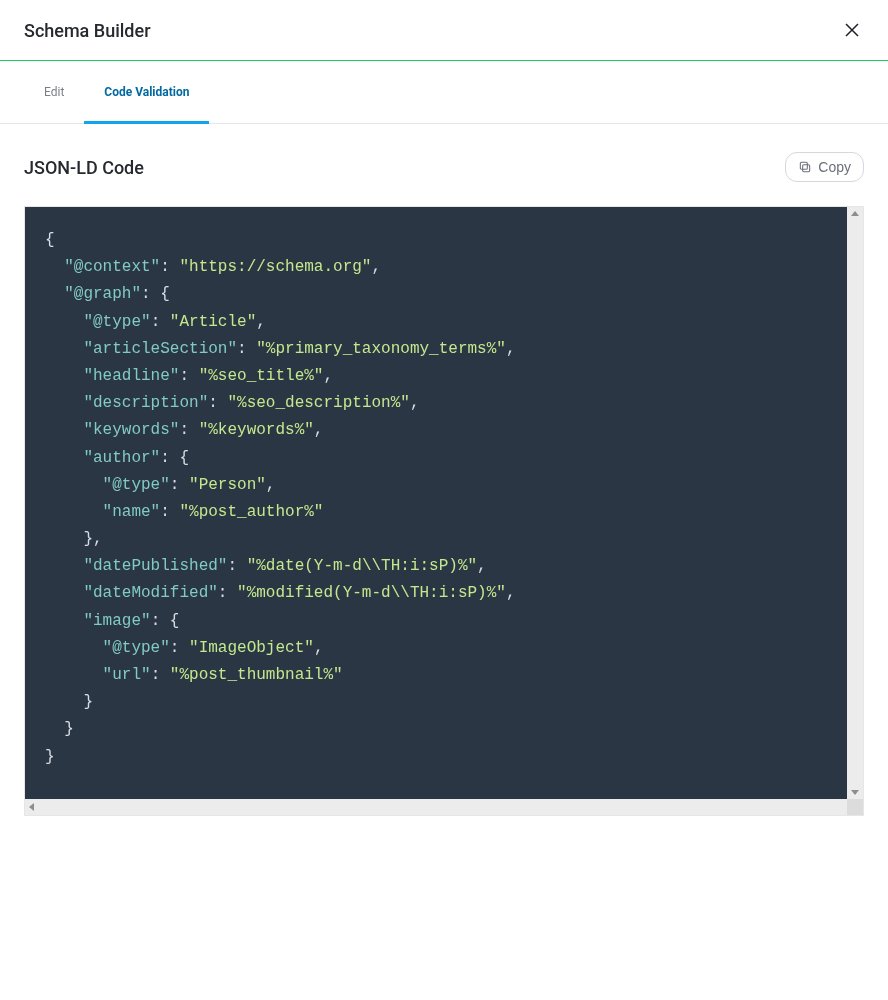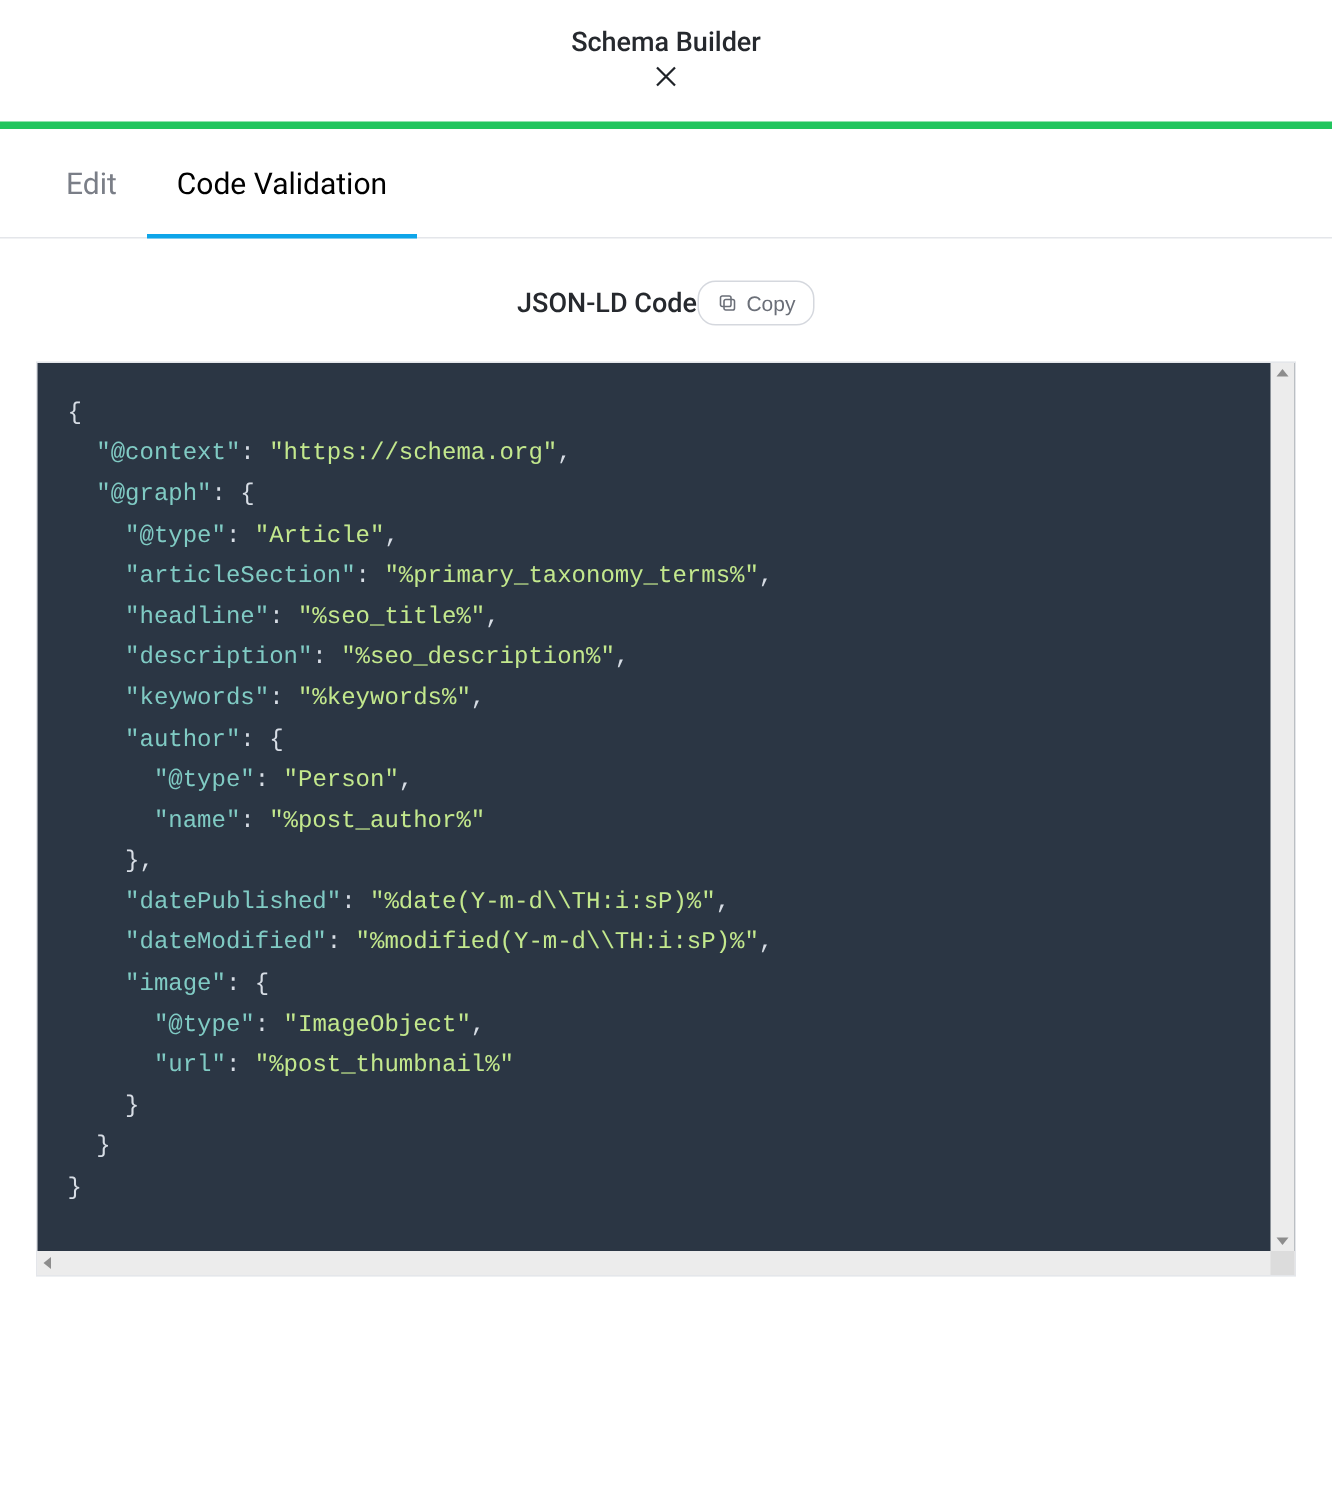--- a/index.html
+++ b/index.html
@@ -9,22 +9,21 @@
     color: #1f2328;
     width: 888px;
     height: 1000px;
     overflow: hidden;
   }
   .header {
     display: flex;
     align-items: center;
     justify-content: space-between;
     padding: 18px 24px 18px 24px;
-    border-bottom: 5px solid #22c55e;
-    flex-direction: column;
+    border-bottom: 1px solid #22c55e;
   }
   .title {
     font-size: 18px;
     font-weight: 500;
     color: #26292e;
   }
   .close-btn {
     width: 24px;
     height: 24px;
     display: flex;
@@ -35,36 +34,37 @@
   }
   .close-btn svg { width: 18px; height: 18px; stroke: #1f2328; stroke-width: 2; }
   .tabs {
     display: flex;
     gap: 0;
     padding: 0 24px;
     border-bottom: 1px solid #e4e6ea;
   }
   .tab {
     padding: 24px 20px 22px 20px;
-    font-size: 20px;
+    font-size: 12px;
     color: #7a7e87;
     cursor: pointer;
     border-bottom: 3px solid transparent;
     margin-bottom: -1px;
   }
   .tab.active {
-    color: #000000;
+    color: #0369a1;
     border-bottom-color: #0ea5e9;
+    font-weight: bold;
   }
   .content-area {
     padding: 28px 24px;
   }
   .section-header {
     display: flex;
-    justify-content: center;
+    justify-content: space-between;
     align-items: center;
     margin-bottom: 24px;
   }
   .section-title {
     font-size: 18px;
     font-weight: 500;
     color: #26292e;
   }
   .copy-btn {
     display: inline-flex;

